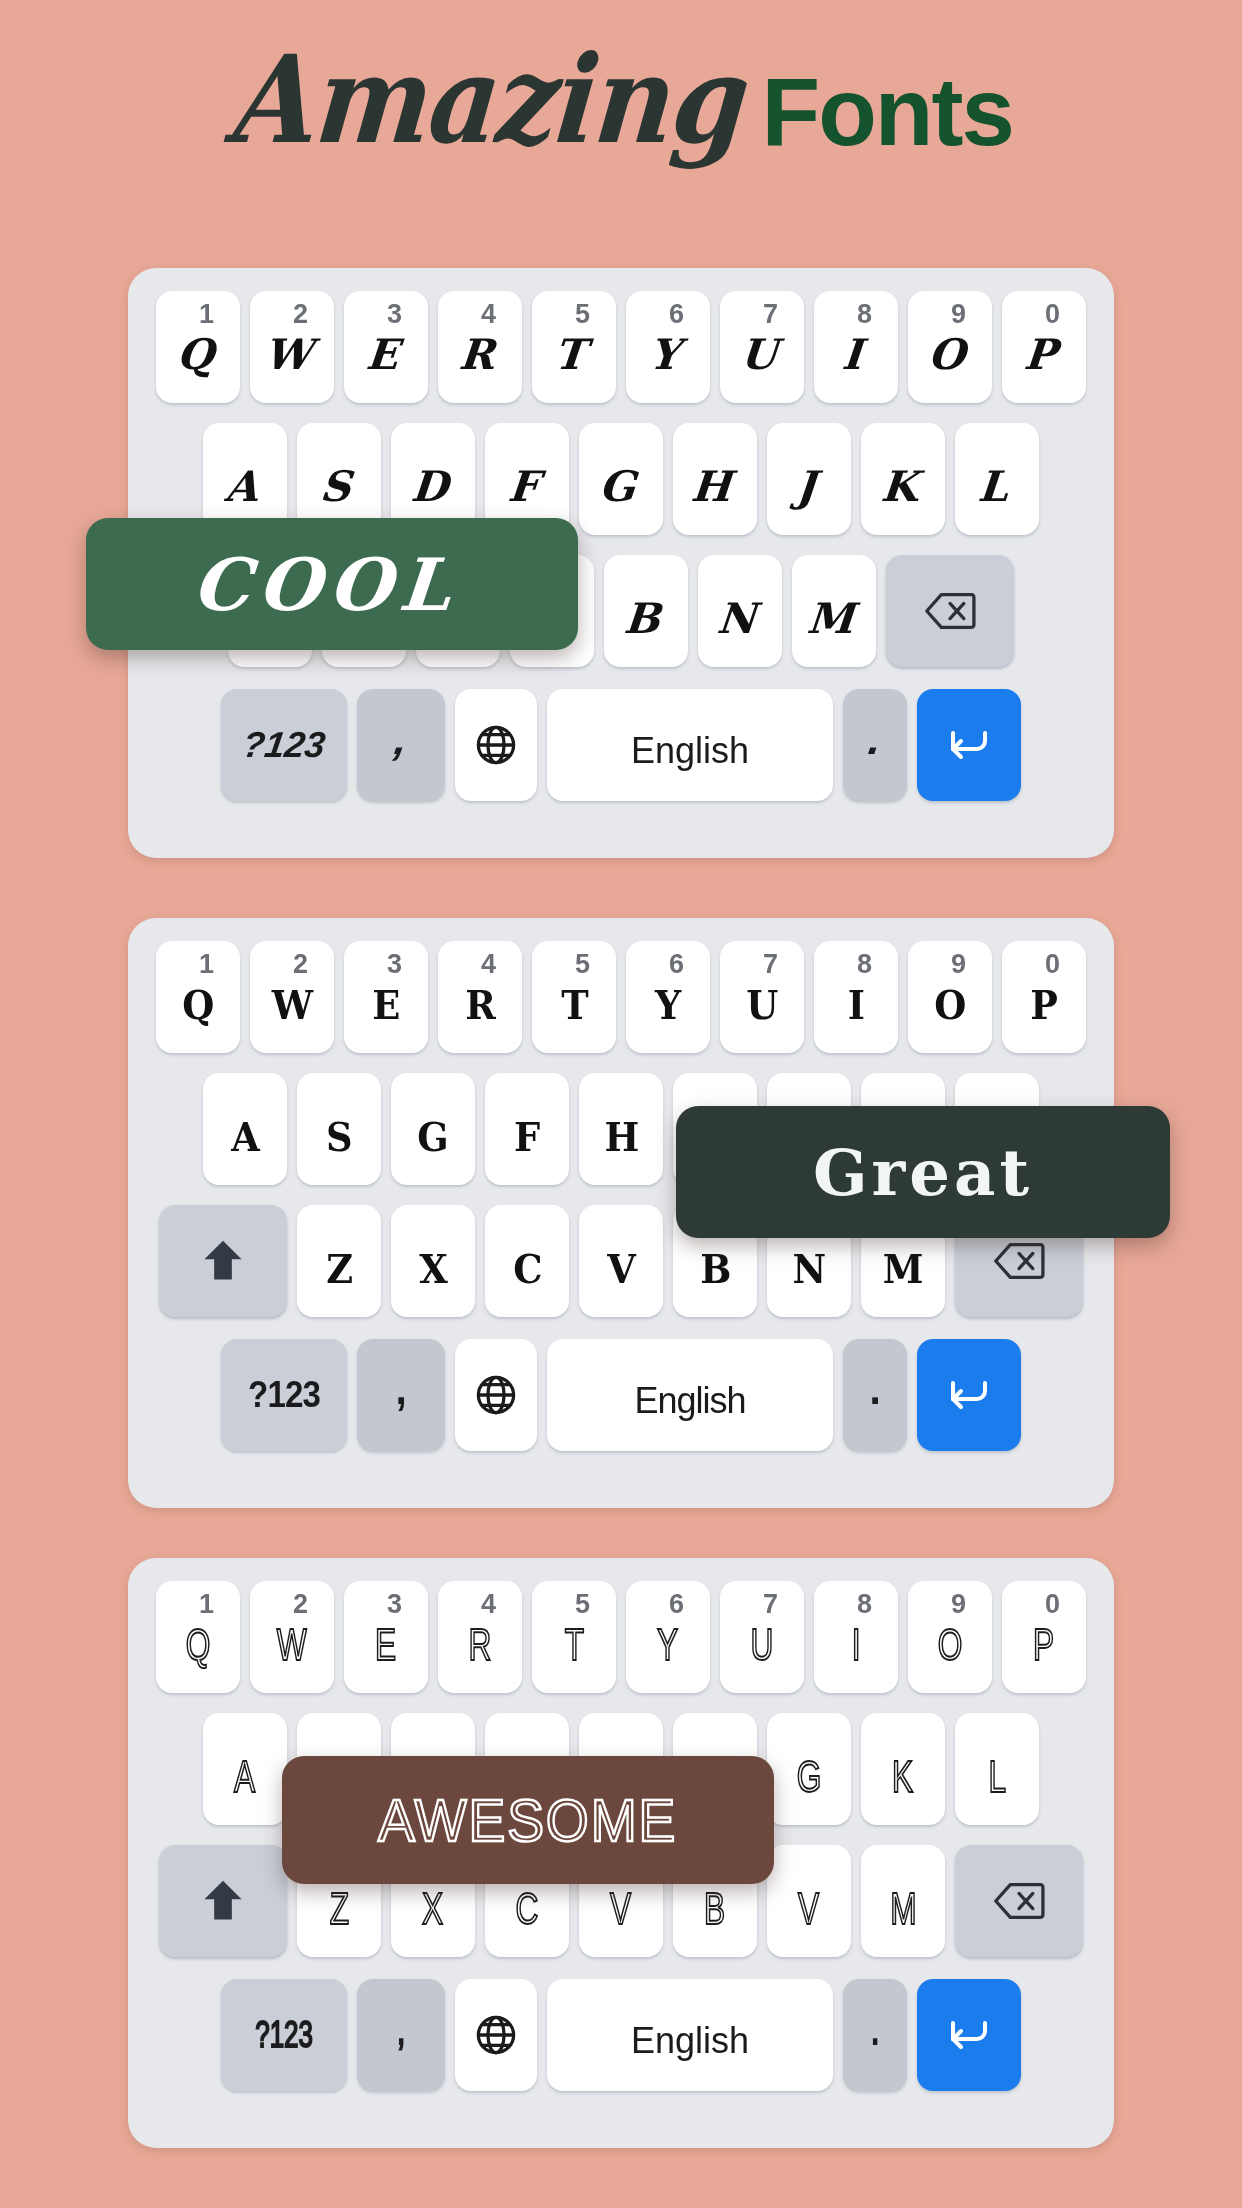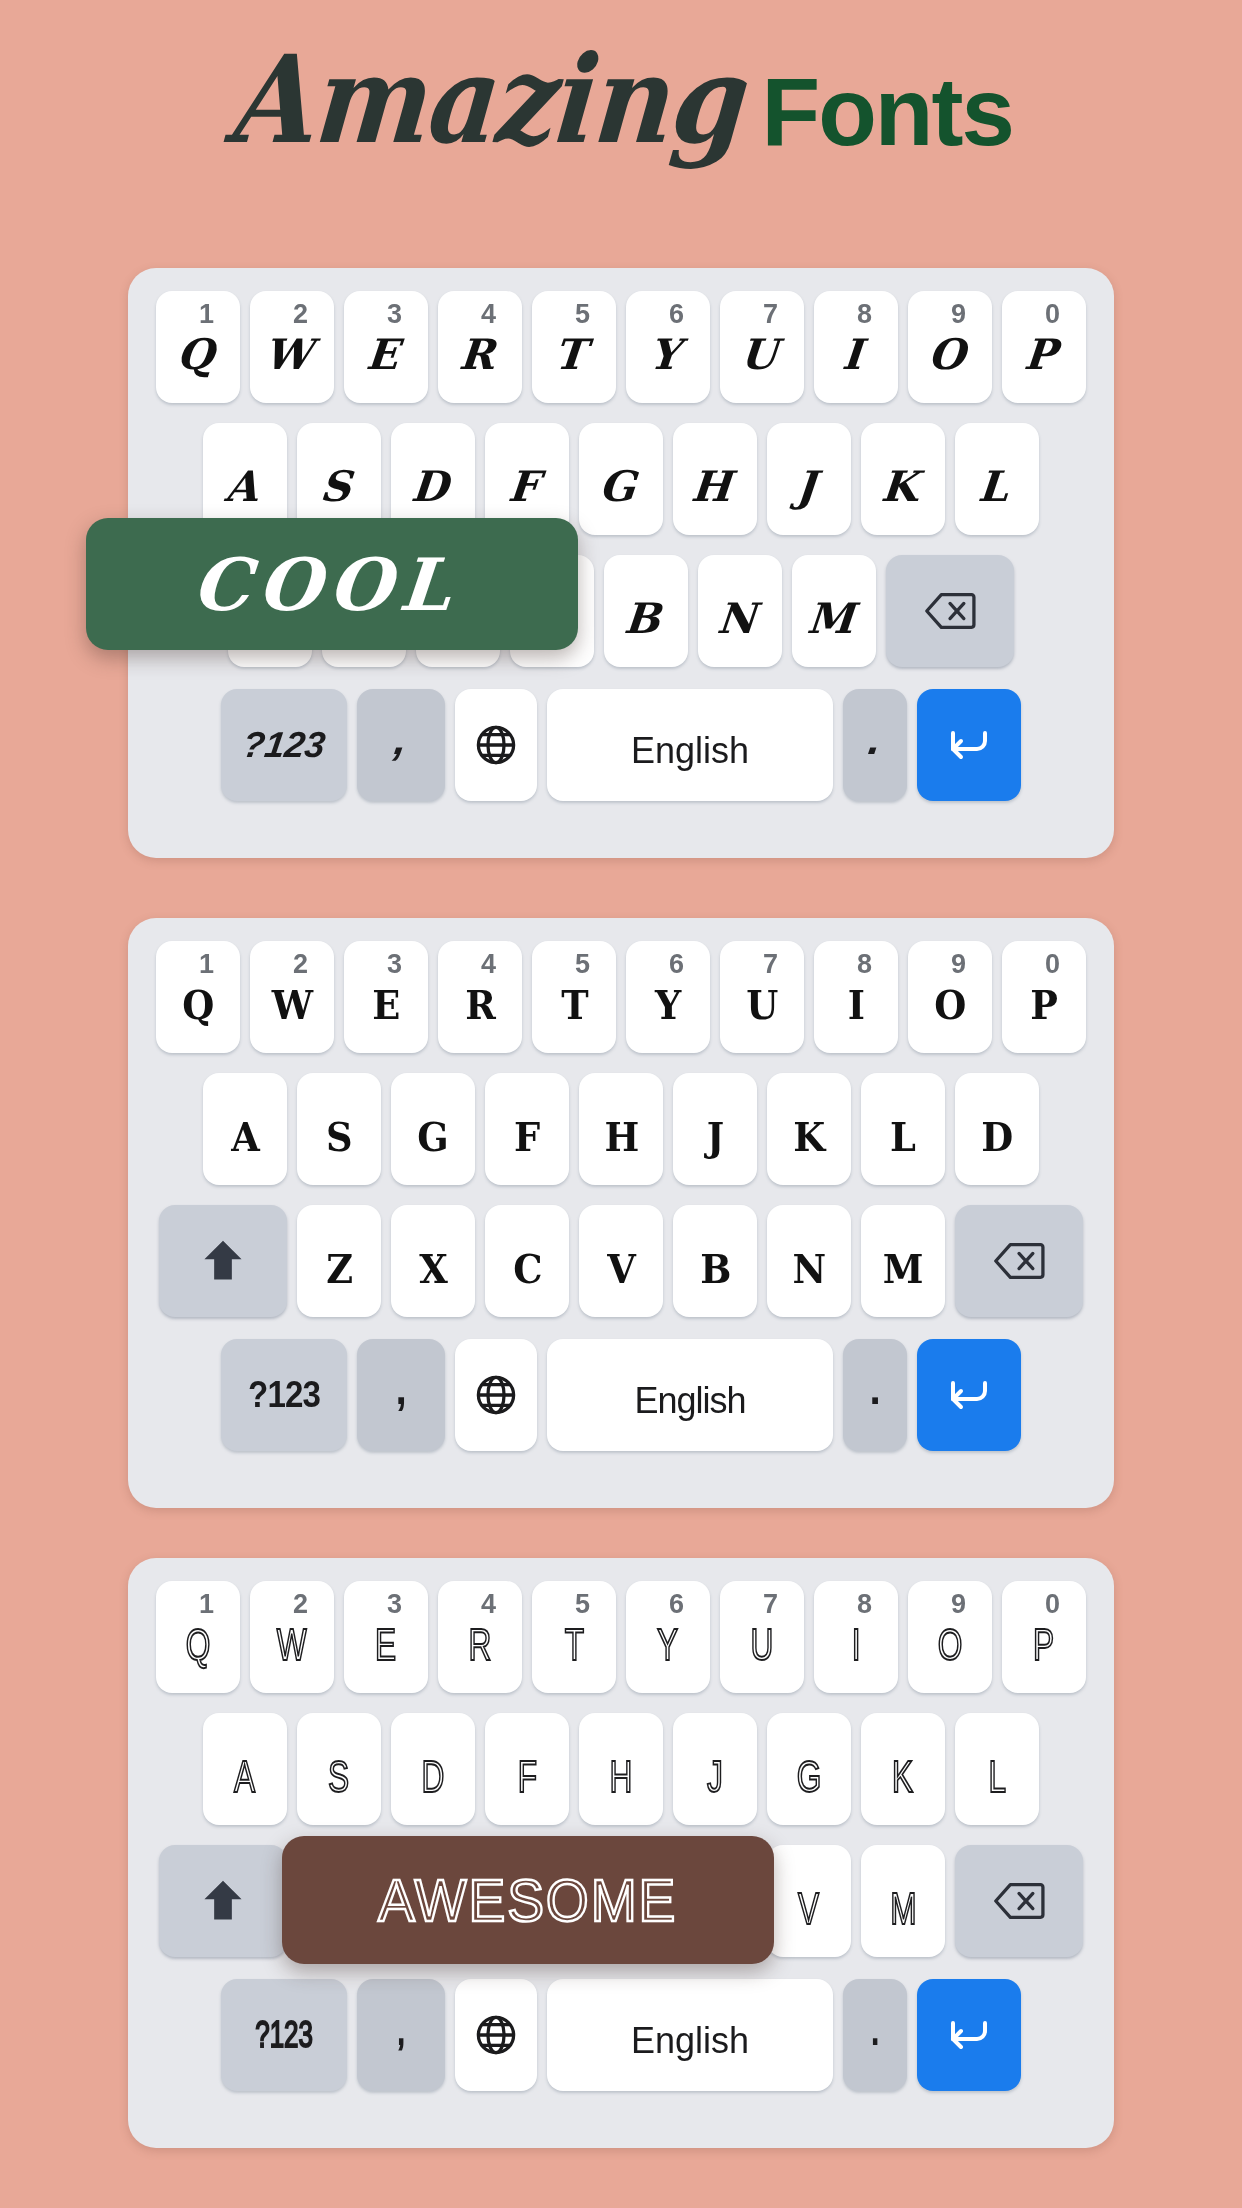--- a/index.html
+++ b/index.html
@@ -139,21 +139,21 @@
     left: 676px; top: 1106px; width: 494px; height: 132px;
     background: #2d3a35;
   }
   #badge-great .btext {
     font-family: "DejaVu Serif", serif;
     font-weight: 700;
     font-size: 64px; color: #f2f6f3;
     letter-spacing: 4px;
   }
   #badge-awesome {
-    left: 282px; top: 1836px; width: 492px; height: 128px;
+    left: 282px; top: 1756px; width: 492px; height: 128px;
     background: #6b473d;
   }
   #badge-awesome .btext {
     font-family: "Liberation Sans", sans-serif;
     font-weight: 400;
     font-size: 60px;
     color: transparent;
     -webkit-text-stroke: 2.5px #ffffff;
     letter-spacing: 2px;
     transform: scaleX(.92);
@@ -599,17 +599,20 @@
               <polyline points="8 10 4 14 8 18"></polyline>
             </svg>
           </span>
         </div>
       </div>
   </div>
 
   <div class="badge" id="badge-cool">
     <span class="btext">COOL</span>
   </div>
+  <div class="badge" id="badge-great">
+    <span class="btext">Great</span>
+  </div>
   <div class="badge" id="badge-awesome">
     <span class="btext">AWESOME</span>
   </div>
 
 </div>
 
 </body></html>

